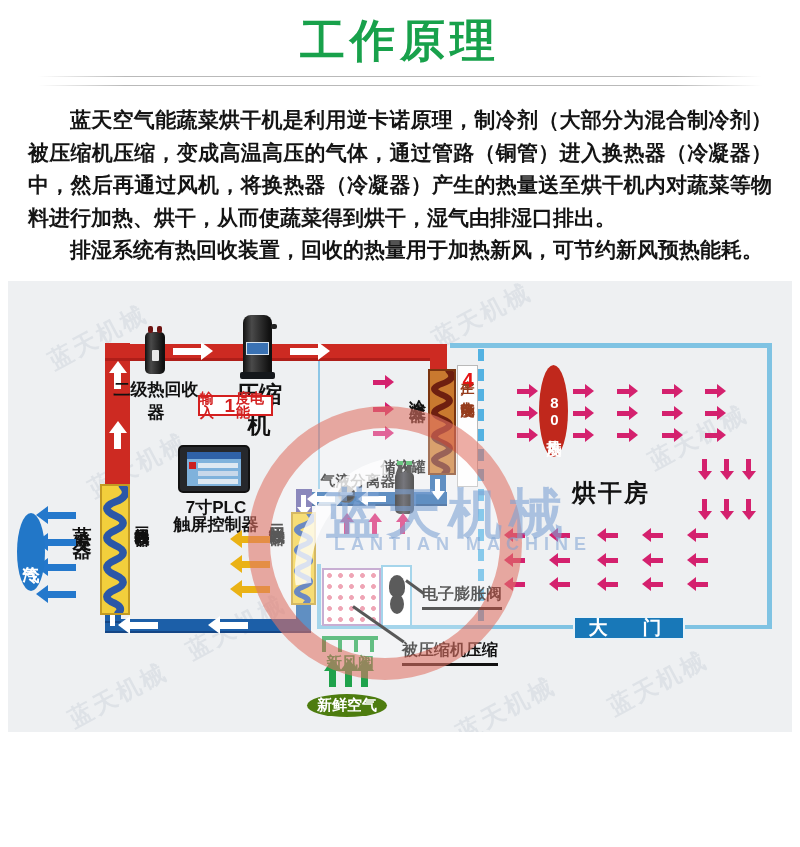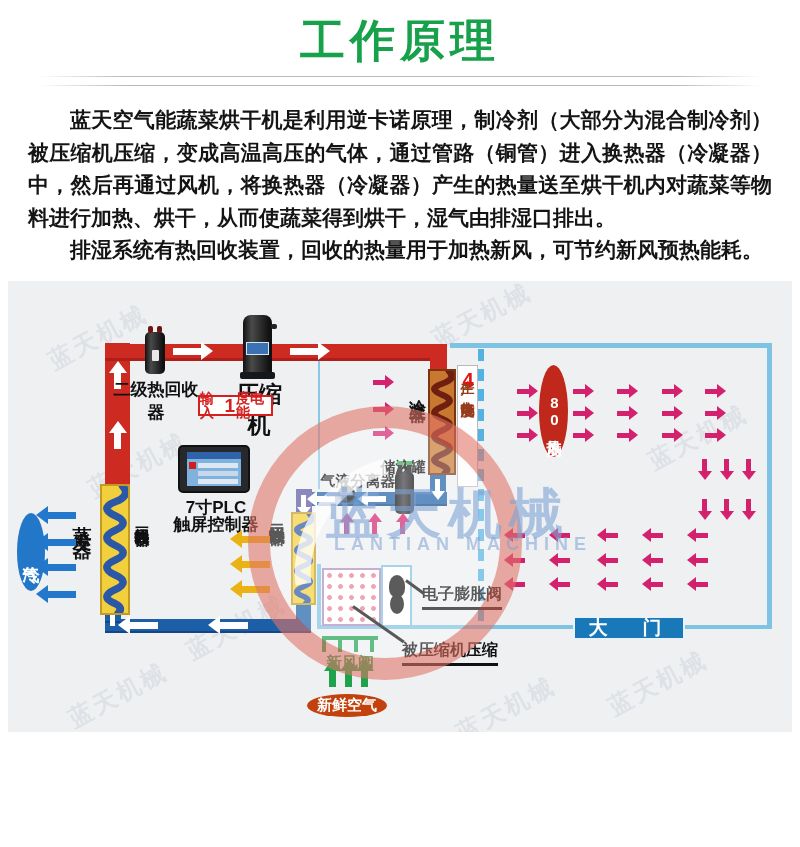--- a/index.html
+++ b/index.html
@@ -245,20 +245,21 @@
   </div>
   <div class="vlab z3" style="left:124px;top:234px;font-size:15px;letter-spacing:1px">三级热回收器</div>
   <div class="vlab z3" style="left:61px;top:229px;font-size:19px;letter-spacing:8px">蒸发器</div>
   <div class="ar ar-l big c-blue z3" style="left:40px;top:231px"></div>
   <div class="ar ar-l big c-blue z3" style="left:40px;top:258px"></div>
   <div class="ar ar-l big c-blue z3" style="left:40px;top:283px"></div>
   <div class="ar ar-l big c-blue z3" style="left:40px;top:310px"></div>
   <div class="oval vert z3" style="left:9px;top:232px;width:28px;height:78px;background:#2277c8;font-size:17px">冷气</div>
 
   <div class="oval vert z3" style="left:531px;top:84px;width:29px;height:92px;background:#c0281c;font-size:15px">80度热风</div>
+  <div class="hlab z3" style="left:558px;top:196px;width:90px;font-size:24px;letter-spacing:2px">烘干房</div>
 
   <div class="ar ar-r c-pink z3" style="left:365px;top:99px"></div>
   <div class="ar ar-r c-pink z3" style="left:365px;top:126px"></div>
   <div class="ar ar-r c-pink z3" style="left:365px;top:150px"></div>
   <div class="ar ar-u c-pink z3" style="left:336px;top:241px"></div>
   <div class="ar ar-u c-pink z3" style="left:364px;top:241px"></div>
   <div class="ar ar-u c-pink z3" style="left:392px;top:241px"></div>
   <div class="ar ar-r c-pink z3" style="left:509px;top:108px"></div>
   <div class="ar ar-r c-pink z3" style="left:509px;top:130px"></div>
   <div class="ar ar-r c-pink z3" style="left:509px;top:152px"></div>
@@ -307,18 +308,18 @@
   <div class="leader z3" style="left:398px;top:298px;width:22px;transform:rotate(36deg)"></div>
   <div class="hlab ulab z4" style="left:414px;top:303px;font-size:16px">电子膨胀阀</div>
   <div class="leader z3" style="left:345px;top:324px;width:62px;transform:rotate(35deg)"></div>
   <div class="hlab ulab z4" style="left:394px;top:359px;font-size:16px">被压缩机压缩</div>
 
   <div class="comb z3" style="left:314px;top:355px;width:56px;height:16px"></div>
   <div class="hlab z3" style="left:312px;top:372px;width:60px;font-size:16px;color:#1fa24c">新风阀</div>
   <div class="ar ar-u big c-green z3" style="left:321px;top:390px"></div>
   <div class="ar ar-u big c-green z3" style="left:337px;top:390px"></div>
   <div class="ar ar-u big c-green z3" style="left:353px;top:390px"></div>
-  <div class="oval z3" style="left:299px;top:413px;width:80px;height:23px;background:#c2410c;font-size:15px">新鲜空气</div>
+  <div class="oval z3" style="left:299px;top:413px;width:80px;height:23px;background:#4d7c0f;font-size:15px">新鲜空气</div>
 
   <div class="wm-ring"></div>
   <div class="wm-cn">蓝天机械</div>
   <div class="wm-en">LANTIAN MACHINE</div>
 </div>
 
 </body></html>

